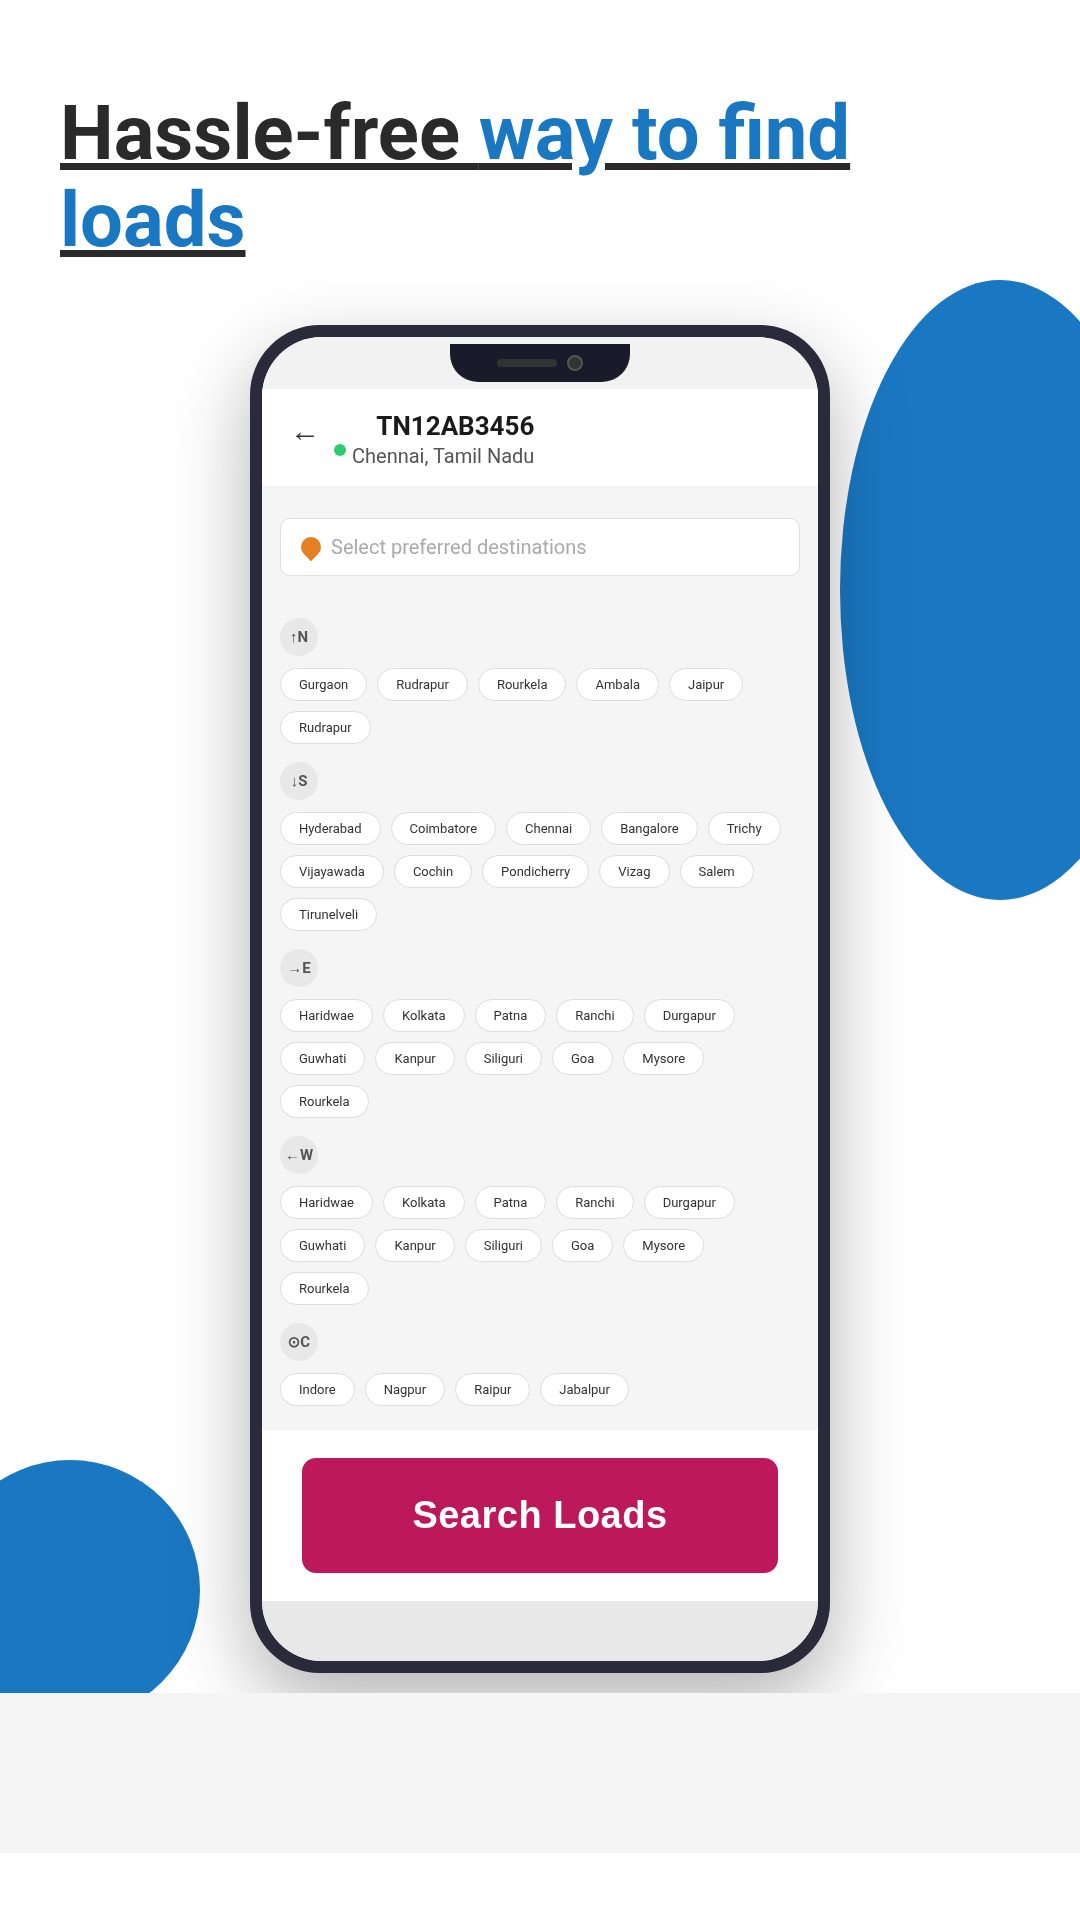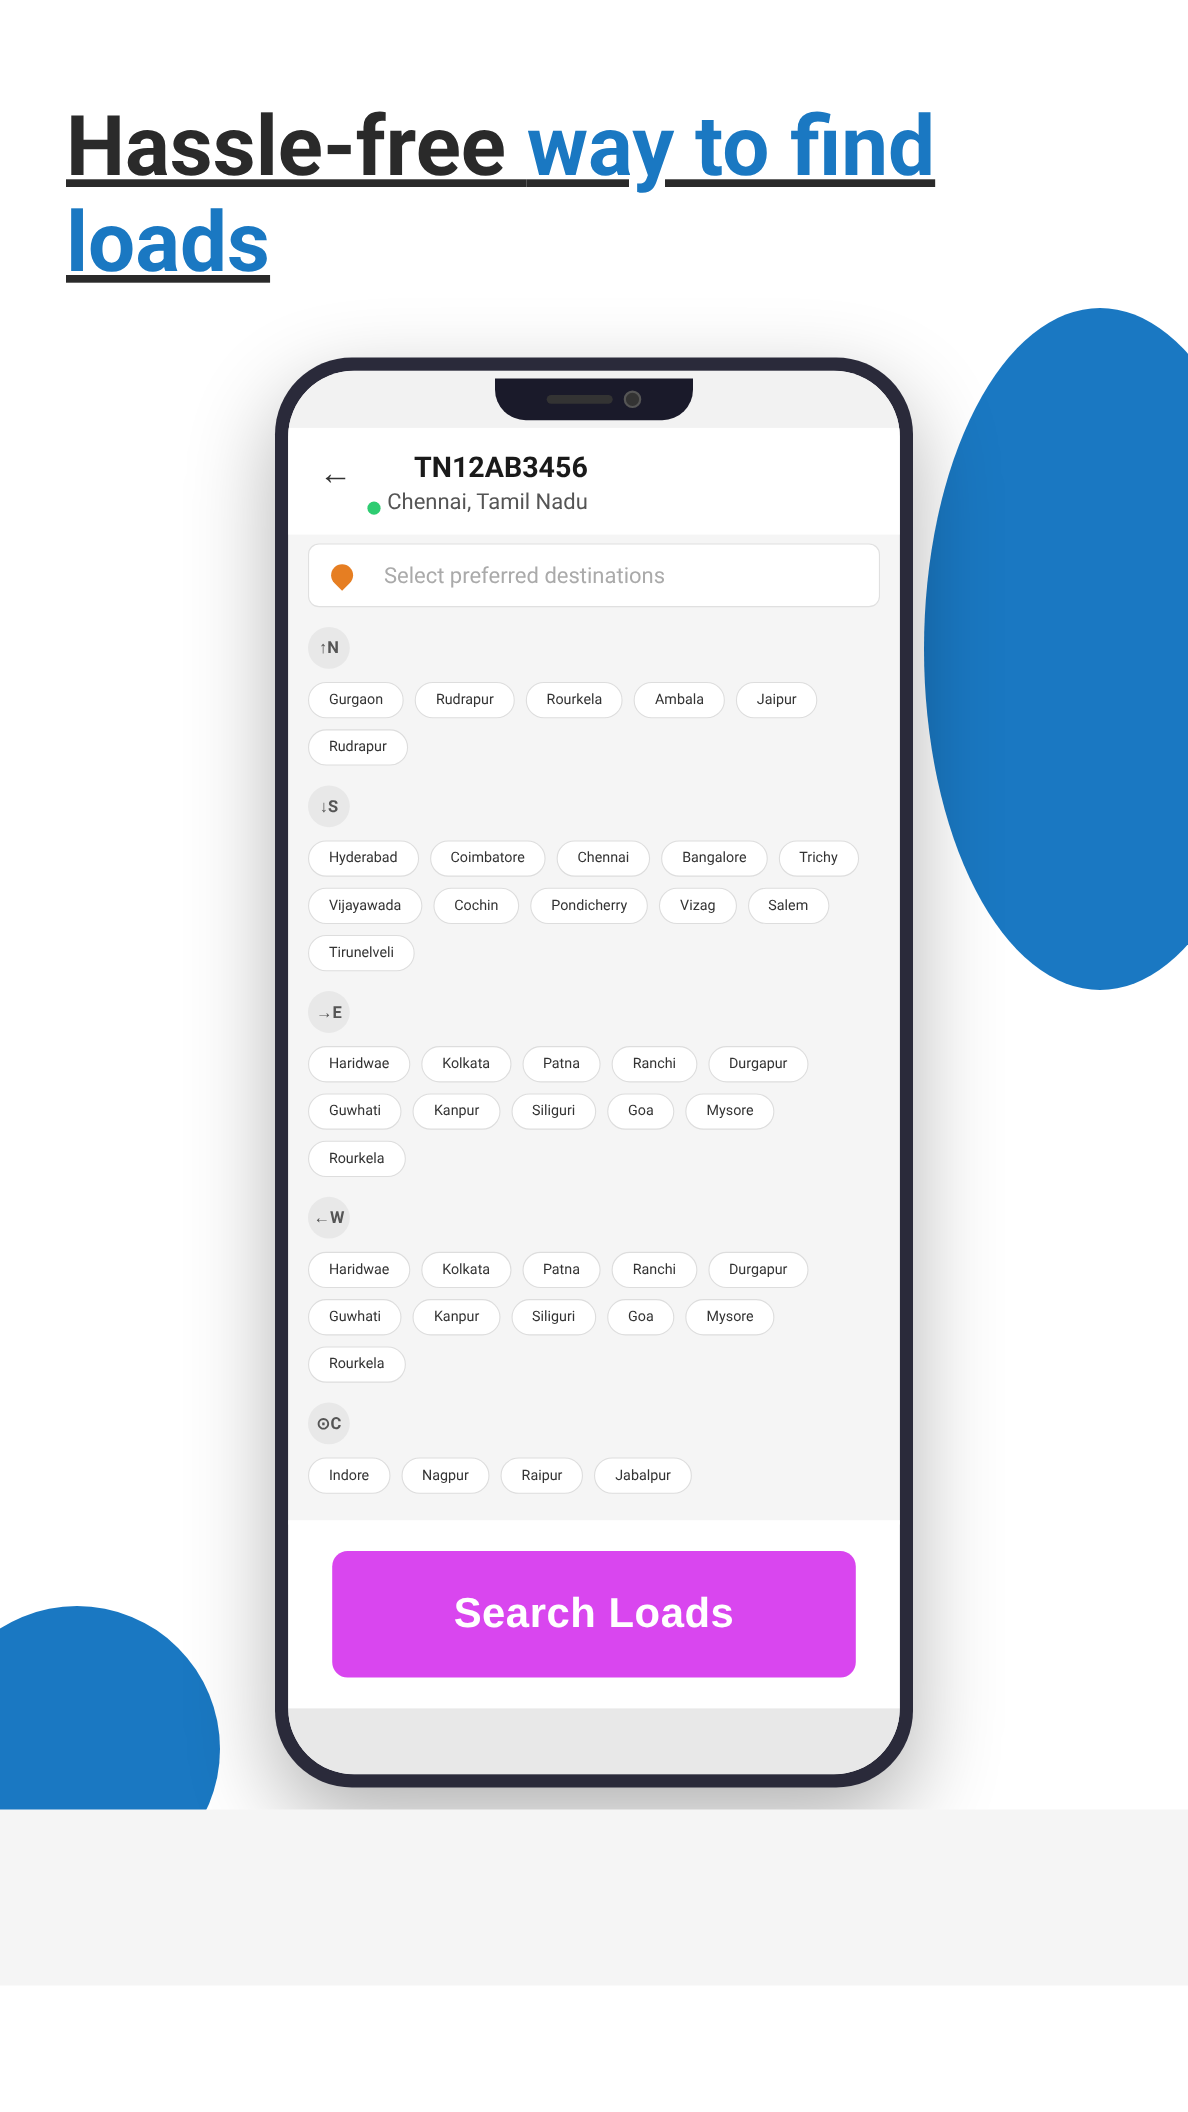--- a/index.html
+++ b/index.html
@@ -131,41 +131,41 @@
     .vehicle-id {
       font-size: 26px;
       font-weight: 700;
       color: #1a1a1a;
       text-align: right;
     }
     .vehicle-location {
       font-size: 20px;
       color: #555;
       display: flex;
-      align-items: flex-end;
+      align-items: flex-start;
       gap: 6px;
       margin-top: 3px;
     }
     .location-dot {
       width: 12px;
       height: 12px;
       background: #2ecc71;
       border-radius: 50%;
       display: inline-block;
     }
 
     
     .search-input-wrap {
       background: #ffffff;
-      margin: 8px 18px;
+      margin: 32px 18px;
       border-radius: 10px;
       padding: 16px 20px;
       display: flex;
       align-items: center;
-      gap: 28px;
+      gap: 10px;
       border: 1px solid #e0e0e0;
     }
     .search-pin-icon {
       width: 20px;
       height: 20px;
       background: #e67e22;
       border-radius: 50% 50% 50% 0;
       transform: rotate(-45deg);
       flex-shrink: 0;
     }
@@ -219,21 +219,21 @@
     
     .bottom-bar {
       position: relative;
       z-index: 2;
       background: #ffffff;
       padding: 28px 40px 28px 40px;
       margin-top: -4px;
     }
     .search-loads-btn {
       width: 100%;
-      background: #d946ef;
+      background: #be185d;
       color: #ffffff;
       font-size: 38px;
       font-weight: 600;
       border: none;
       border-radius: 14px;
       padding: 36px 0;
       cursor: pointer;
       letter-spacing: 0.5px;
     }
 

